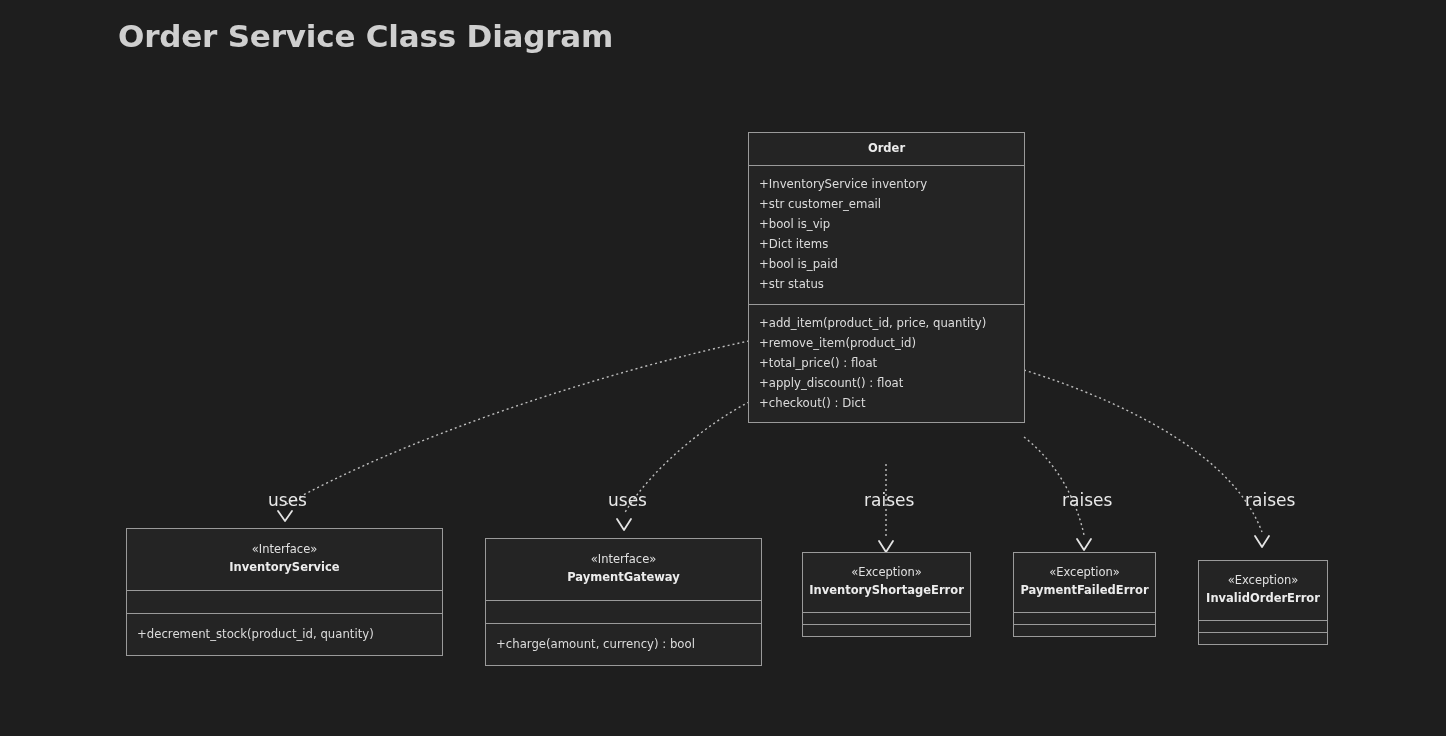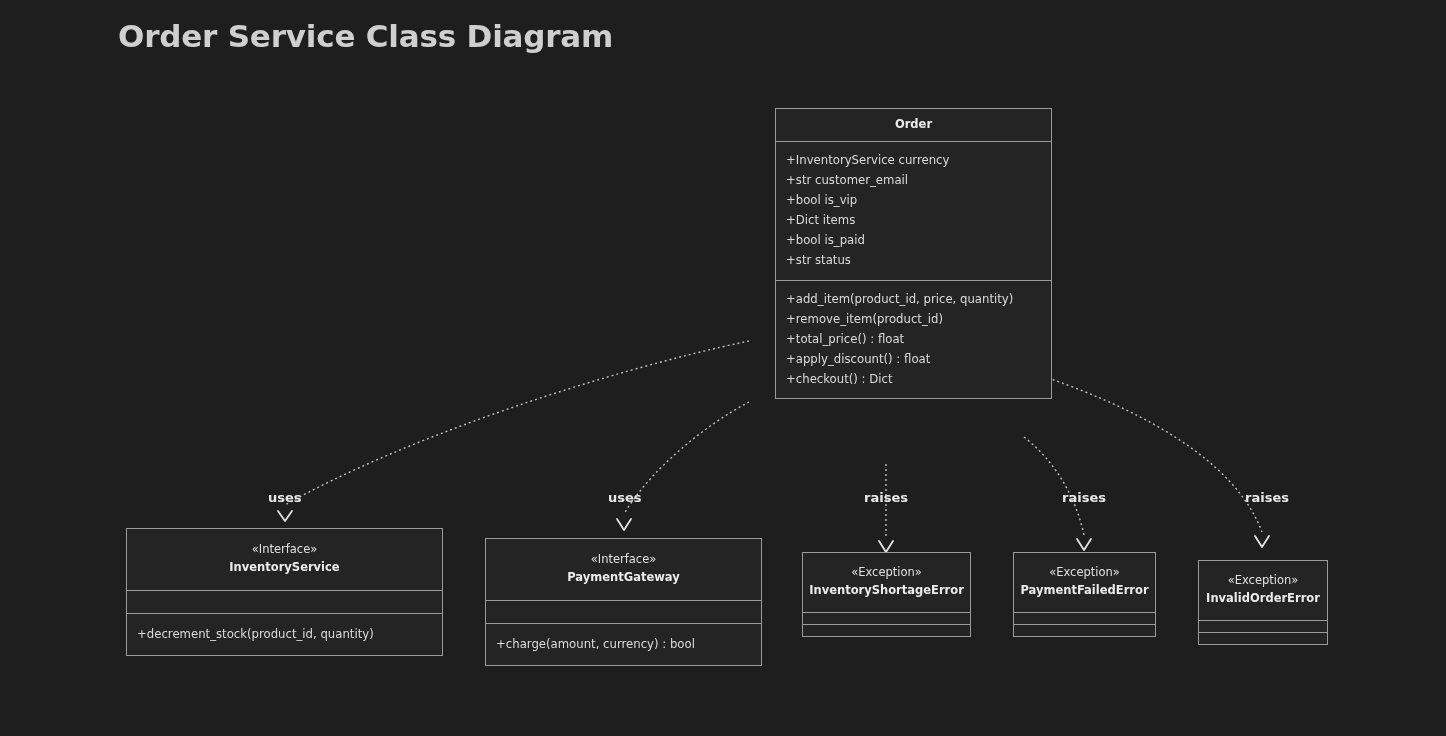--- a/index.html
+++ b/index.html
@@ -53,22 +53,22 @@
   }
   .edge-head {
     fill: none;
     stroke: #e4e4e4;
     stroke-width: 1.8;
     stroke-linecap: round;
     stroke-linejoin: round;
   }
   .edge-label {
     position: absolute;
-    font-size: 13px;
-    font-weight: bold;
+    font-size: 17px;
+    font-weight: normal;
     color: #e8e8e8;
     white-space: nowrap;
     z-index: 3;
   }
 
   
   .uml-class {
     position: absolute;
     background: #242424;
     border: 1.3px solid #9a9a9a;
@@ -139,26 +139,26 @@
       <path class="edge-head" d="M 1255 536 L 1262 547 L 1269 536"></path>
     </g>
   </svg>
 
   <div class="edge-label" style="left:268px; top:490px;">uses</div>
   <div class="edge-label" style="left:608px; top:490px;">uses</div>
   <div class="edge-label" style="left:864px; top:490px;">raises</div>
   <div class="edge-label" style="left:1062px; top:490px;">raises</div>
   <div class="edge-label" style="left:1245px; top:490px;">raises</div>
 
-  <div class="uml-class" style="left:748px; top:108px; width:277px;margin-left:27px;">
+  <div class="uml-class" style="left:748px; top:132px; width:277px;">
     <div class="uml-header">
       <span>Order</span>
     </div>
     <div class="uml-compartment uml-divider">
-      <div class="uml-row">+InventoryService currency</div>
+      <div class="uml-row">+InventoryService inventory</div>
       <div class="uml-row">+str customer_email</div>
       <div class="uml-row">+bool is_vip</div>
       <div class="uml-row">+Dict items</div>
       <div class="uml-row">+bool is_paid</div>
       <div class="uml-row">+str status</div>
     </div>
     <div class="uml-compartment uml-divider">
       <div class="uml-row">+add_item(product_id, price, quantity)</div>
       <div class="uml-row">+remove_item(product_id)</div>
       <div class="uml-row">+total_price() : float</div>

